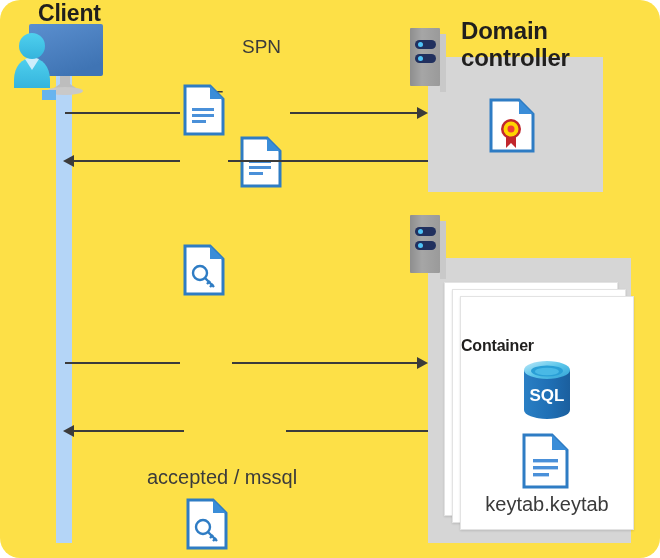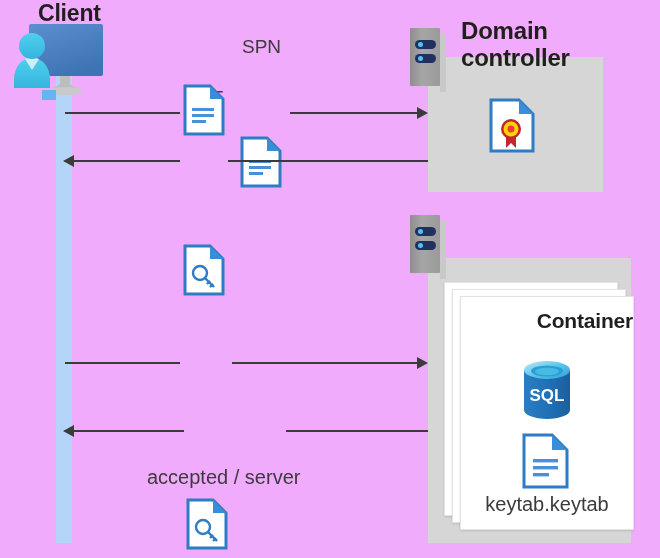--- a/index.html
+++ b/index.html
@@ -7,22 +7,23 @@
     padding: 0;
     background: #ffffff;
   }
   body {
     font-family: "Liberation Sans", sans-serif;
   }
   #diagram {
     position: relative;
     width: 660px;
     height: 558px;
-    background: #f0abfc;
+    background: #fde047;
     overflow: hidden;
+    border-radius: 20px;
   }
   .abs { position: absolute; }
 
   
   .lifeline {
     left: 56px;
     top: 62px;
     width: 16px;
     height: 481px;
     background: #b4d5f7;
@@ -48,24 +49,24 @@
   }
   .title-linux {
     left: 461px;
     top: 222px;
     font-size: 21px;
     line-height: 27px;
     width: 190px;
   }
   .title-container {
     left: 0px;
-    top: 12px;
+    top: 40px;
     width: 100%;
-    text-align: right;
-    font-size: 21px;
+    text-align: left;
+    font-size: 16px;
   }
 
   
   .graybox { background: #d6d6d6; }
   .box-dc    { left: 428px; top: 57px;  width: 175px; height: 135px; }
   .box-linux { left: 428px; top: 258px; width: 203px; height: 285px; }
 
   
   .rack {
     width: 30px;
@@ -337,15 +338,15 @@
         <path d="M27 37 l-3 3"></path>
         <path d="M30 40 l-3 3"></path>
       </g>
     </svg>
   </div>
 
   <div class="abs arrow-head head-left" style="left:63px; top:425px;"></div>
   <div class="abs arrow-line" style="left:74px; top:430px; width:110px;"></div>
   <div class="abs arrow-line" style="left:286px; top:430px; width:142px;"></div>
 
-  <div class="abs lbl lbl-accepted">accepted / server</div>
+  <div class="abs lbl lbl-accepted">accepted / mssql</div>
 
 </div>
 
 </body></html>

